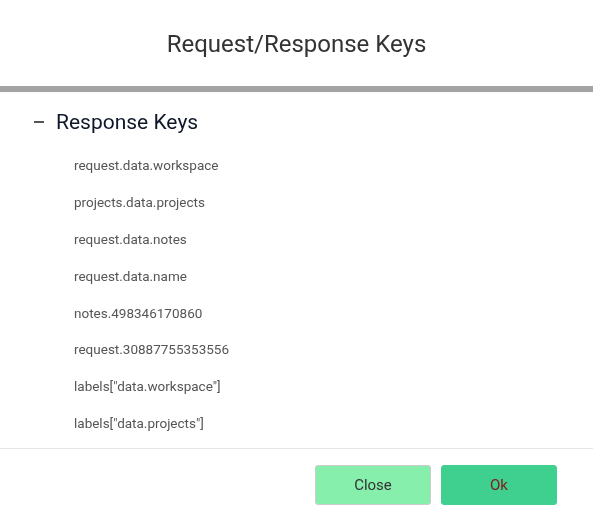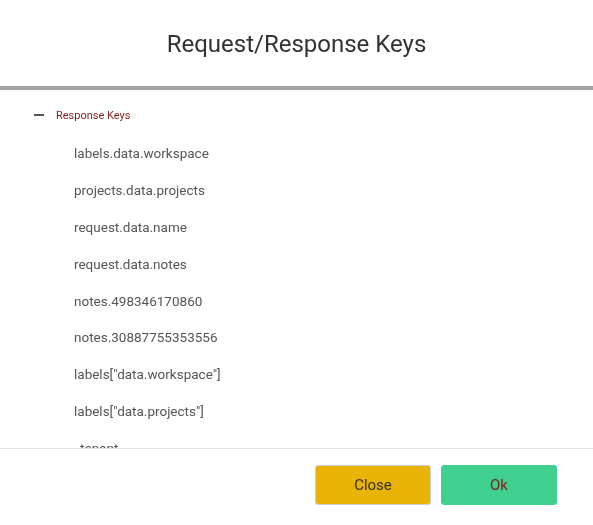--- a/index.html
+++ b/index.html
@@ -16,21 +16,21 @@
     }
     .dialog {
       width: 100%;
       height: 100%;
       display: flex;
       flex-direction: column;
     }
     .header {
       padding: 30px 20px 28px;
       text-align: center;
-      border-bottom: 4px solid #a3a3a3;
+      border-bottom: 6px solid #a3a3a3;
       box-shadow: 0 1px 2px rgba(0,0,0,0.03);
     }
     .header-title {
       font-size: 24px;
       font-weight: 400;
       color: #333;
     }
     .content {
       flex: 1;
       padding: 18px 30px 10px 32px;
@@ -47,22 +47,22 @@
       height: 14px;
       display: flex;
       align-items: center;
       justify-content: center;
       color: #555;
     }
     .collapse-icon svg {
       display: block;
     }
     .section-title {
-      font-size: 11px;
-      color: #7f1d1d;
+      font-size: 21px;
+      color: #0f172a;
       font-weight: 400;
     }
     .items {
       padding-left: 20px;
     }
     .item {
       padding: 8px 8px 8px 22px;
       font-size: 13.5px;
       color: #555;
       cursor: pointer;
@@ -81,21 +81,21 @@
       min-width: 116px;
       padding: 10px 20px;
       font-size: 15px;
       border-radius: 3px;
       cursor: pointer;
       text-align: center;
       border: 1px solid transparent;
       font-family: inherit;
     }
     .btn-close {
-      background: #eab308;
+      background: #86efac;
       border: 1px solid #ccc;
       color: #333;
     }
     .btn-ok {
       background: #3fcf8e;
       border: 1px solid #3fcf8e;
       color: #7f1d1d;
     }
   </style>
 </head>
@@ -109,26 +109,26 @@
   <div class="content">
     <div class="section-header">
       <span class="collapse-icon">
         <svg width="12" height="12" viewBox="0 0 12 12">
           <rect x="1" y="5" width="10" height="2" fill="#555"></rect>
         </svg>
       </span>
       <span class="section-title">Response Keys</span>
     </div>
     <div class="items">
-        <div class="item">labels.data.workspace</div>
+        <div class="item">request.data.workspace</div>
         <div class="item">projects.data.projects</div>
+        <div class="item">request.data.notes</div>
         <div class="item">request.data.name</div>
-        <div class="item">request.data.notes</div>
         <div class="item">notes.498346170860</div>
-        <div class="item">notes.30887755353556</div>
+        <div class="item">request.30887755353556</div>
         <div class="item">labels["data.workspace"]</div>
         <div class="item">labels["data.projects"]</div>
         <div class="item">_tenant_</div>
       </div>
   </div>
 
   <div class="footer">
     <button class="btn btn-close">Close</button>
     <button class="btn btn-ok">Ok</button>
   </div>

